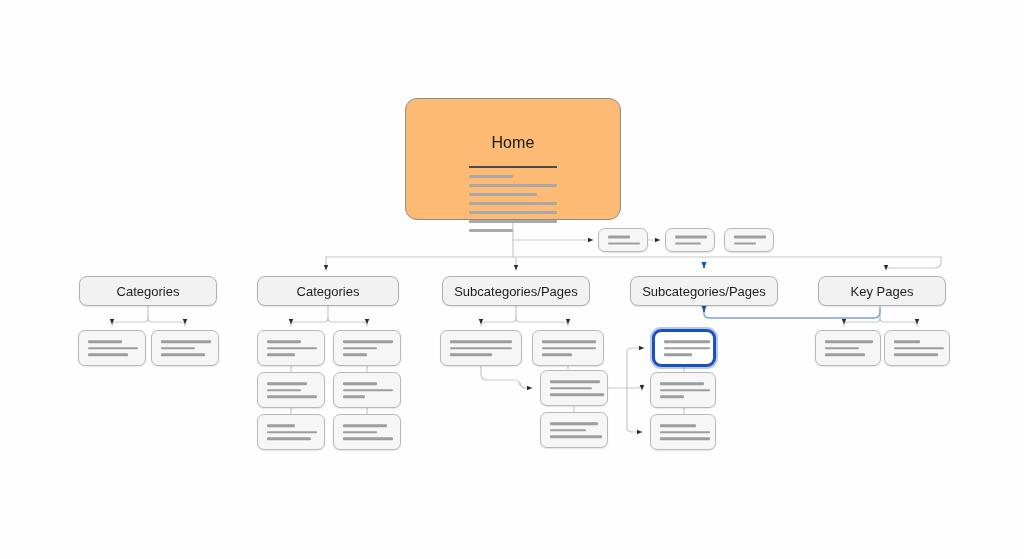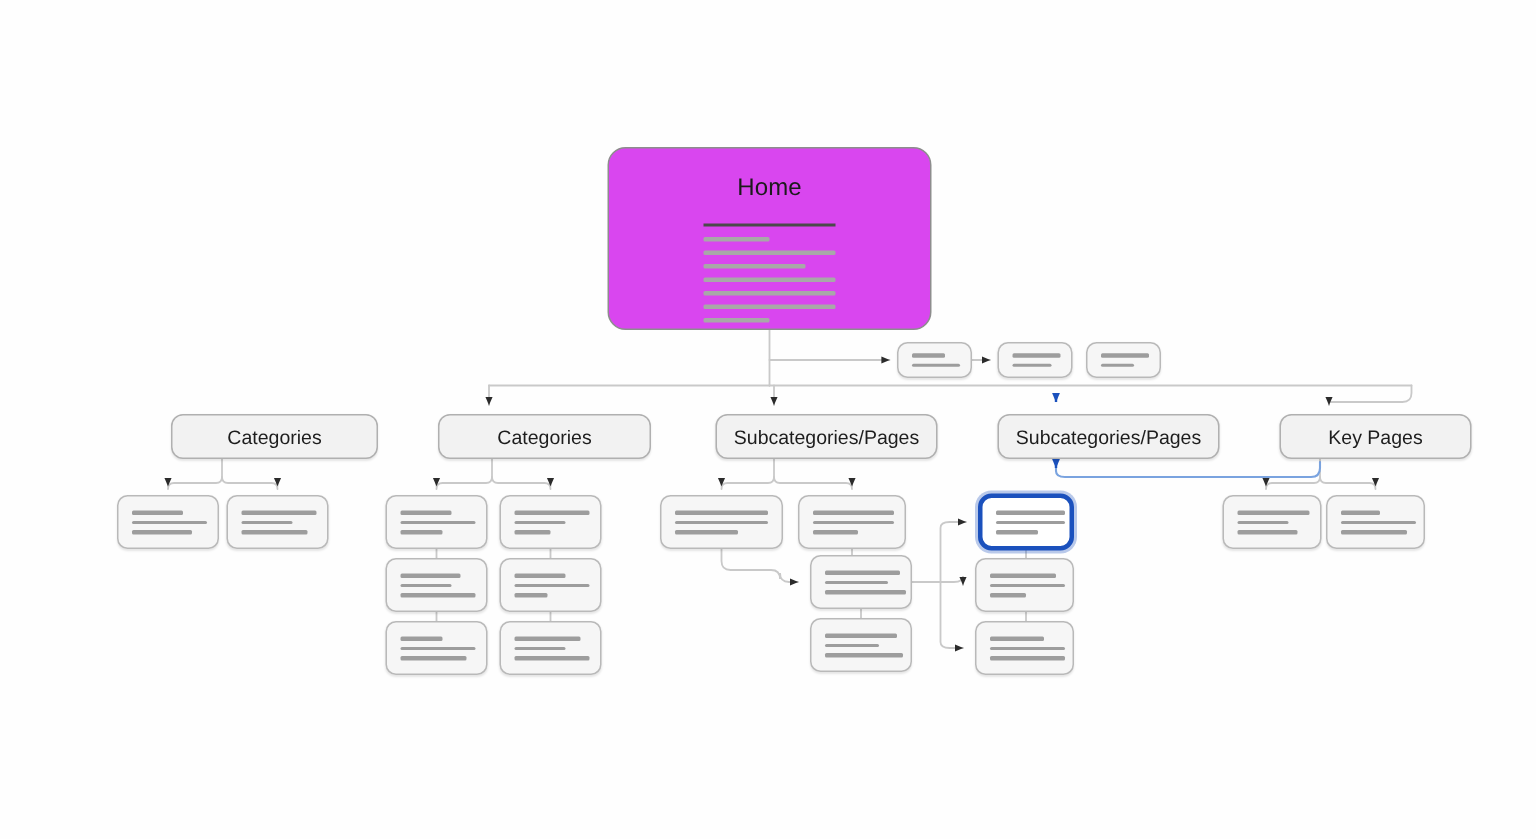--- a/index.html
+++ b/index.html
@@ -30,25 +30,25 @@
     position: absolute;
     box-sizing: border-box;
     background: #f6f6f6;
     border: 1px solid #b9b9b9;
     border-radius: 7px;
     box-shadow: 0 1px 1.5px rgba(0,0,0,0.10);
   }
 
   
   .home-card {
-    background: #d946ef;
+    background: #fdba74;
     border: 1px solid #8d8d8d;
     border-radius: 12px;
     box-shadow: none;
-    padding: 0;
+    padding: 17px;
   }
   .home-title {
     text-align: center;
     font-size: 16px;
     color: #1b1b1b;
     margin-top: 18px;
     letter-spacing: 0.1px;
   }
   .home-lines {
     margin: 14px auto 0 auto;
@@ -72,21 +72,20 @@
     display: flex;
     align-items: center;
     justify-content: center;
     font-size: 13px;
     color: #1d1d1d;
     background: #f2f2f2;
     border: 1px solid #b0b0b0;
     border-radius: 8px;
     height: 30px;
     white-space: nowrap;
-    margin-left: 35px;
   }
 
   
   .lines {
     position: absolute;
     left: 9px;
     right: 9px;
     top: 50%;
     transform: translateY(-50%);
   }

